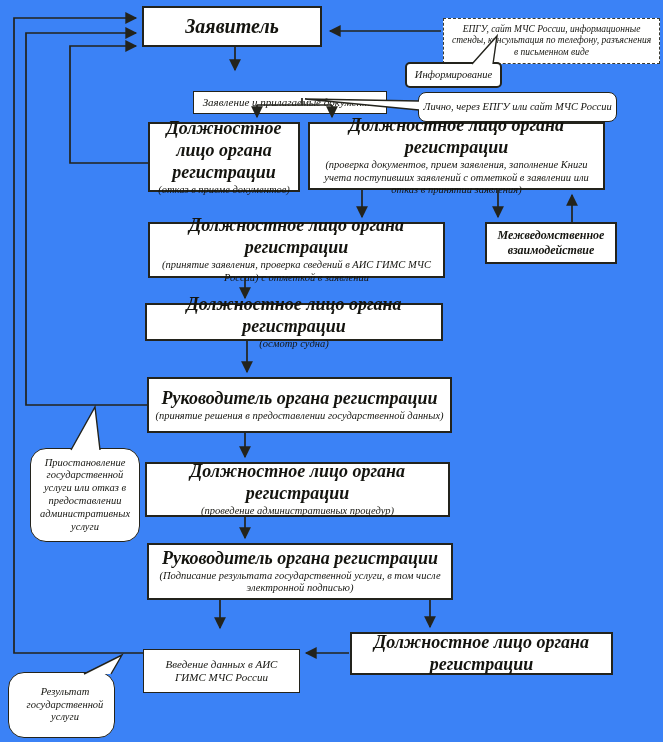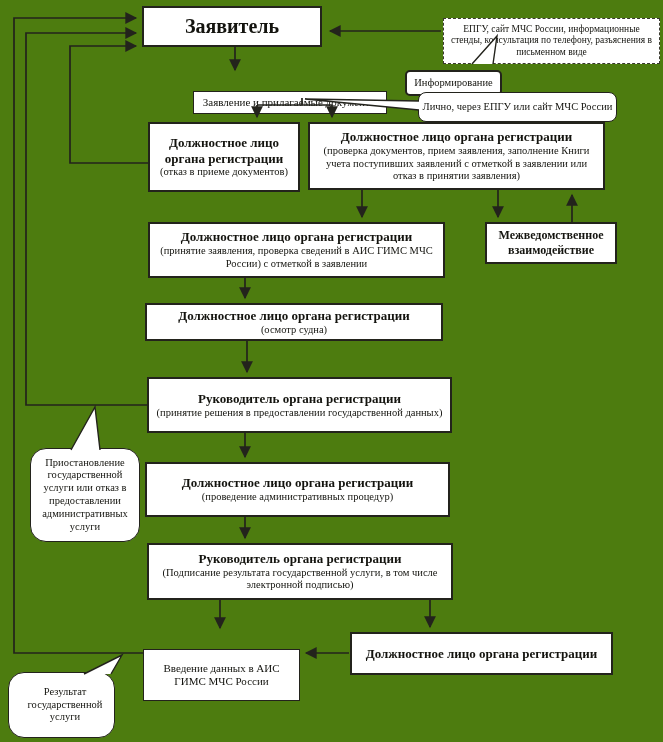--- a/index.html
+++ b/index.html
@@ -1,55 +1,55 @@
 <!DOCTYPE html>
 <html lang="ru"><head>
 <meta charset="utf-8">
 <style>
   html,body{margin:0;padding:0;background:#e8e8e8;}
   .stage{
     position:relative;width:663px;height:742px;margin:0 auto;
-    background:#4d7c0f;overflow:hidden;
-    font-family:"Liberation Serif","DejaVu Serif",serif;color:#14140f;
+    background:#3b82f6;overflow:hidden;
+    font-family:"Liberation Serif","DejaVu Serif",serif;color:#14140f;font-style:italic;
   }
   .box{
     position:absolute;background:#fff;border:2px solid #23231c;
     display:flex;flex-direction:column;align-items:center;justify-content:center;
     text-align:center;box-sizing:border-box;line-height:1.22;
   }
   .thin{border-width:1px;margin-top:16px;}
   .dashed{border:1.5px dashed #3a3a30;}
   .round{border-radius:8px;border-width:1.5px;}
   .biground{border-radius:16px;border-width:1.5px;}
   .t-big{font-weight:bold;font-size:20px;}
-  .t-title{font-weight:bold;font-size:13px;}
+  .t-title{font-weight:bold;font-size:18px;}
   .t-title-sm{font-weight:bold;font-size:12px;}
   .t-note{font-size:10.5px;}
   .t-plain{font-size:11px;}
   .t-tiny{font-size:9.5px;}
   .t-callout{font-size:10.5px;}
   svg.layer{position:absolute;left:0;top:0;z-index:3;pointer-events:none;}
   .box{z-index:2;}
   .pad{padding:2px 5px;}
 
   .b-applicant   {left:142px;top:6px;  width:180px;height:41px;}
   .b-infochannels{left:443px;top:18px;  width:217px;height:46px;}
-  .b-informing   {left:405px;top:62px; width:97px; height:26px;border-radius:5px;margin-top:8px;}
+  .b-informing   {left:405px;top:62px; width:97px; height:26px;border-radius:5px;}
   .b-application {left:193px;top:75px; width:194px;height:23px;}
   .b-inperson    {left:418px;top:92px; width:199px;height:30px;}
   .b-refusal     {left:148px;top:122px;width:152px;height:70px;}
   .b-intake      {left:308px;top:122px;width:297px;height:68px;}
   .b-acceptance  {left:148px;top:222px;width:297px;height:56px;}
   .b-interagency {left:485px;top:222px;width:132px;height:42px;}
   .b-inspection  {left:145px;top:303px;width:298px;height:38px;}
   .b-decision    {left:147px;top:377px;width:305px;height:56px;}
   .b-suspension  {left:30px; top:448px;width:110px;height:94px;}
   .b-procedures  {left:145px;top:462px;width:305px;height:55px;}
   .b-signing     {left:147px;top:543px;width:306px;height:57px;}
-  .b-dataentry   {left:143px;top:633px;width:157px;height:52px;}
+  .b-dataentry   {left:143px;top:633px;width:157px;height:44px;}
   .b-final       {left:350px;top:632px;width:263px;height:43px;}
   .b-result      {left:8px;  top:672px;width:107px;height:66px;padding-left:12px;}
 </style>
 </head>
 <body>
 
 <div class="stage">
 
   <div class="box b-applicant">
     <span class="t-big">Заявитель</span>

